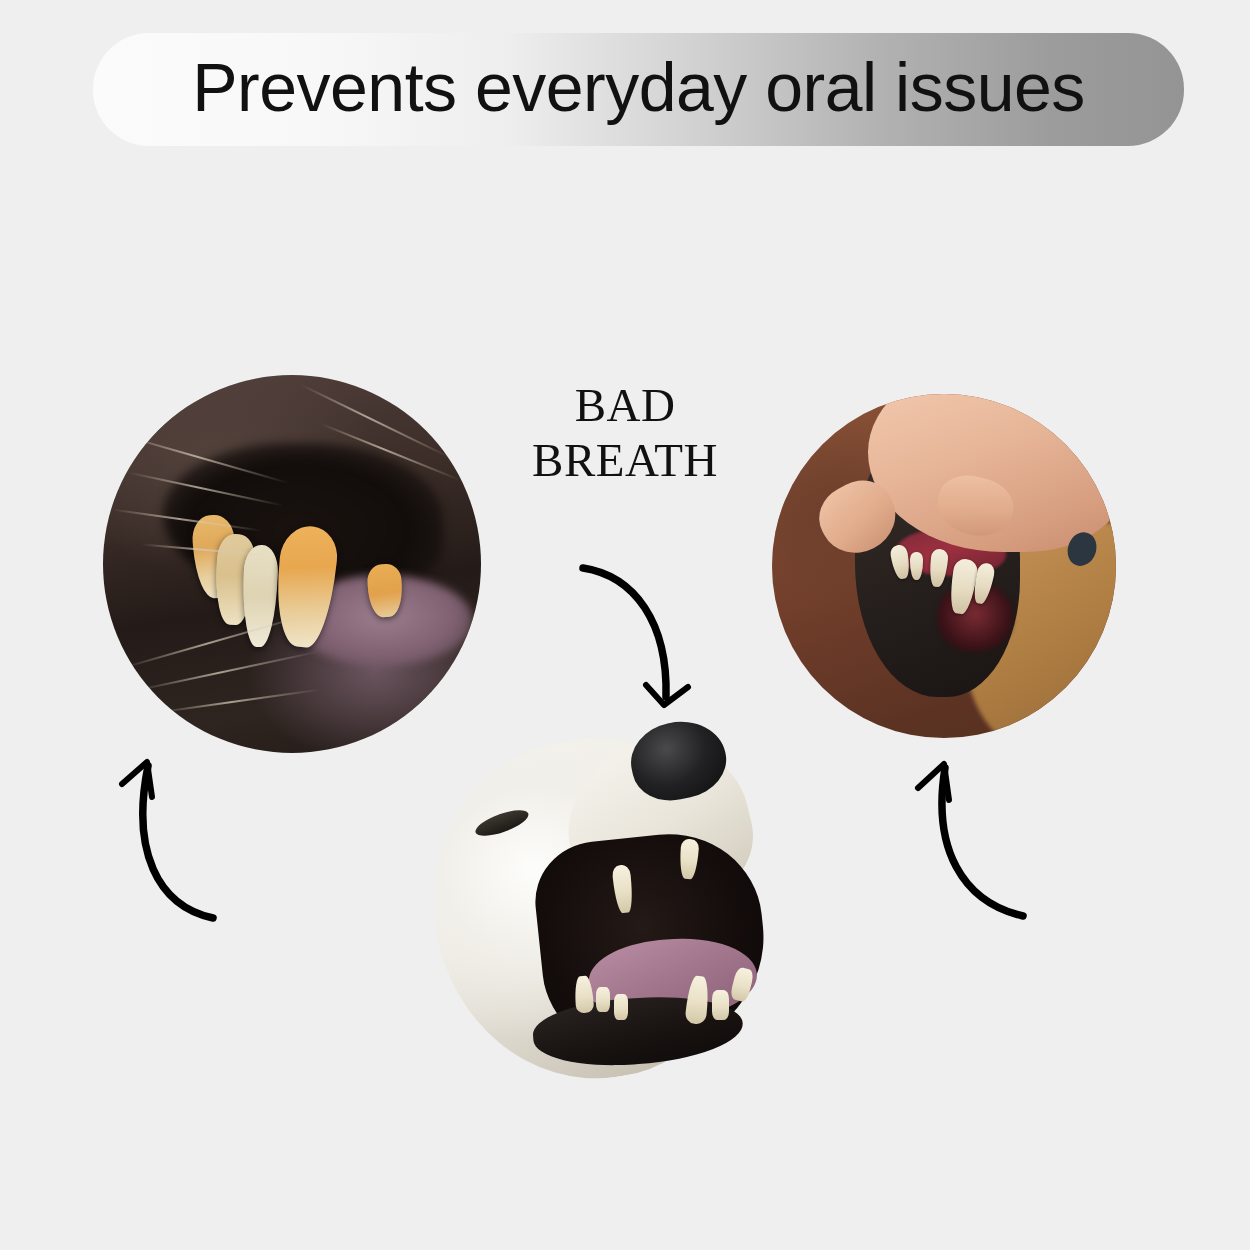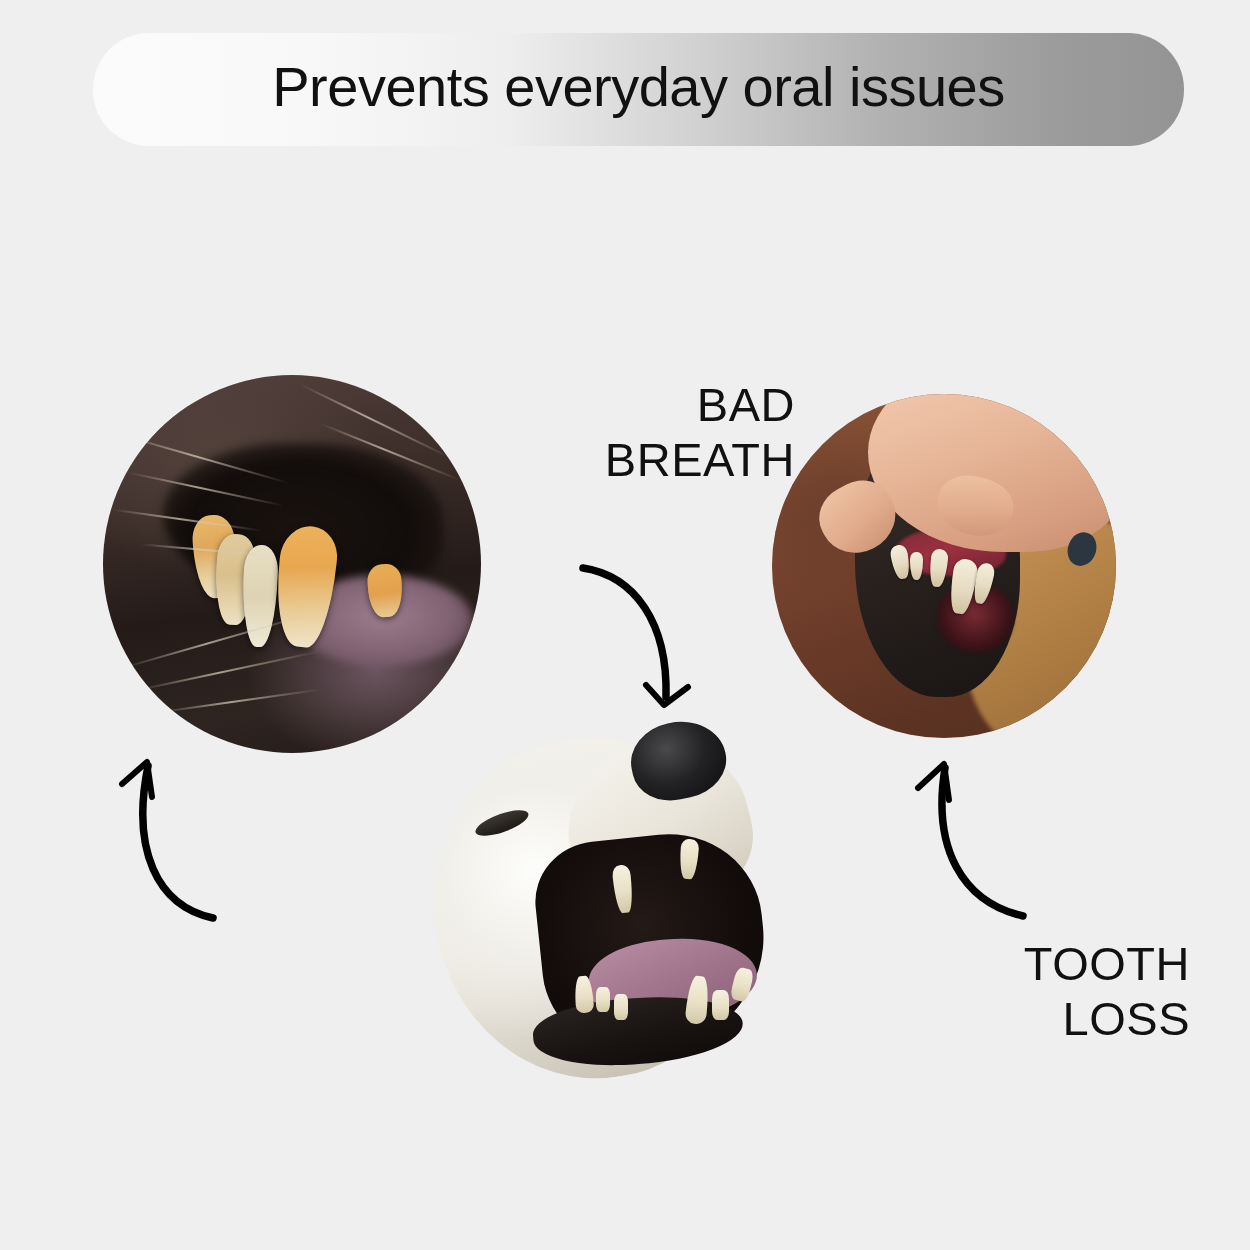--- a/index.html
+++ b/index.html
@@ -36,21 +36,21 @@
                 #d0d0d0 56%,
                 #b2b2b2 72%,
                 #9c9c9c 88%,
                 #949494 100%);
     display: flex;
     align-items: center;
     justify-content: center;
     box-sizing: border-box;
   }
   .banner-title {
-    font-size: 56px;
+    font-size: 68px;
     font-weight: 400;
     color: #111111;
     letter-spacing: -0.5px;
     line-height: 1;
     white-space: nowrap;
     padding-bottom: 6px;
   }
 
   
   .photo-circle {
@@ -316,22 +316,23 @@
   .om-tooth.m2 { left: 53%; top: 75%; width: 4%; height: 7%; border-radius: 30%; }
   .om-tooth.m3 { left: 81%; top: 74%; width: 5%; height: 8%; border-radius: 30%; }
   .om-tooth.m4 { left: 87%; top: 68%; width: 5%; height: 9%; border-radius: 34%; transform: rotate(14deg); }
 
   
   .label {
     position: absolute;
     color: #111111;
     font-weight: 400;
     line-height: 1.16;
-    text-align: right;
+    text-align: center;
     white-space: pre-line;
+    font-family: Liberation Serif, serif;
   }
   #label-bad-breath {
     left: 455px;
     top: 378px;
     width: 340px;
     font-size: 47px;
     letter-spacing: 0.5px;
   }
   #label-tartar-trouble {
     left: 45px;
@@ -425,22 +426,20 @@
     <div class="om-tooth m3"></div>
     <div class="om-tooth m4"></div>
     <div class="om-nose"></div>
     <div class="om-eye"></div>
   </div>
 
   <div class="label" id="label-bad-breath">BAD
 BREATH</div>
 
 
-  <div class="label" id="label-tooth-loss">TOOTH
-LOSS</div>
 
   <svg class="arrow-svg" id="arrow-to-center" viewBox="0 0 190 190">
     <path d="M 23 23 C 75 31 108 78 106 152" fill="none" stroke="#000000" stroke-width="7.5" stroke-linecap="round"></path>
     <path d="M 86 140 L 104 160 L 128 142" fill="none" stroke="#000000" stroke-width="6" stroke-linecap="round" stroke-linejoin="round"></path>
   </svg>
 
   <svg class="arrow-svg" id="arrow-to-tartar" viewBox="0 0 190 210">
     <path d="M 118 178 C 62 166 36 110 53 26" fill="none" stroke="#000000" stroke-width="7.5" stroke-linecap="round"></path>
     <path d="M 27 44 L 52 22 L 57 57" fill="none" stroke="#000000" stroke-width="6" stroke-linecap="round" stroke-linejoin="round"></path>
   </svg>

